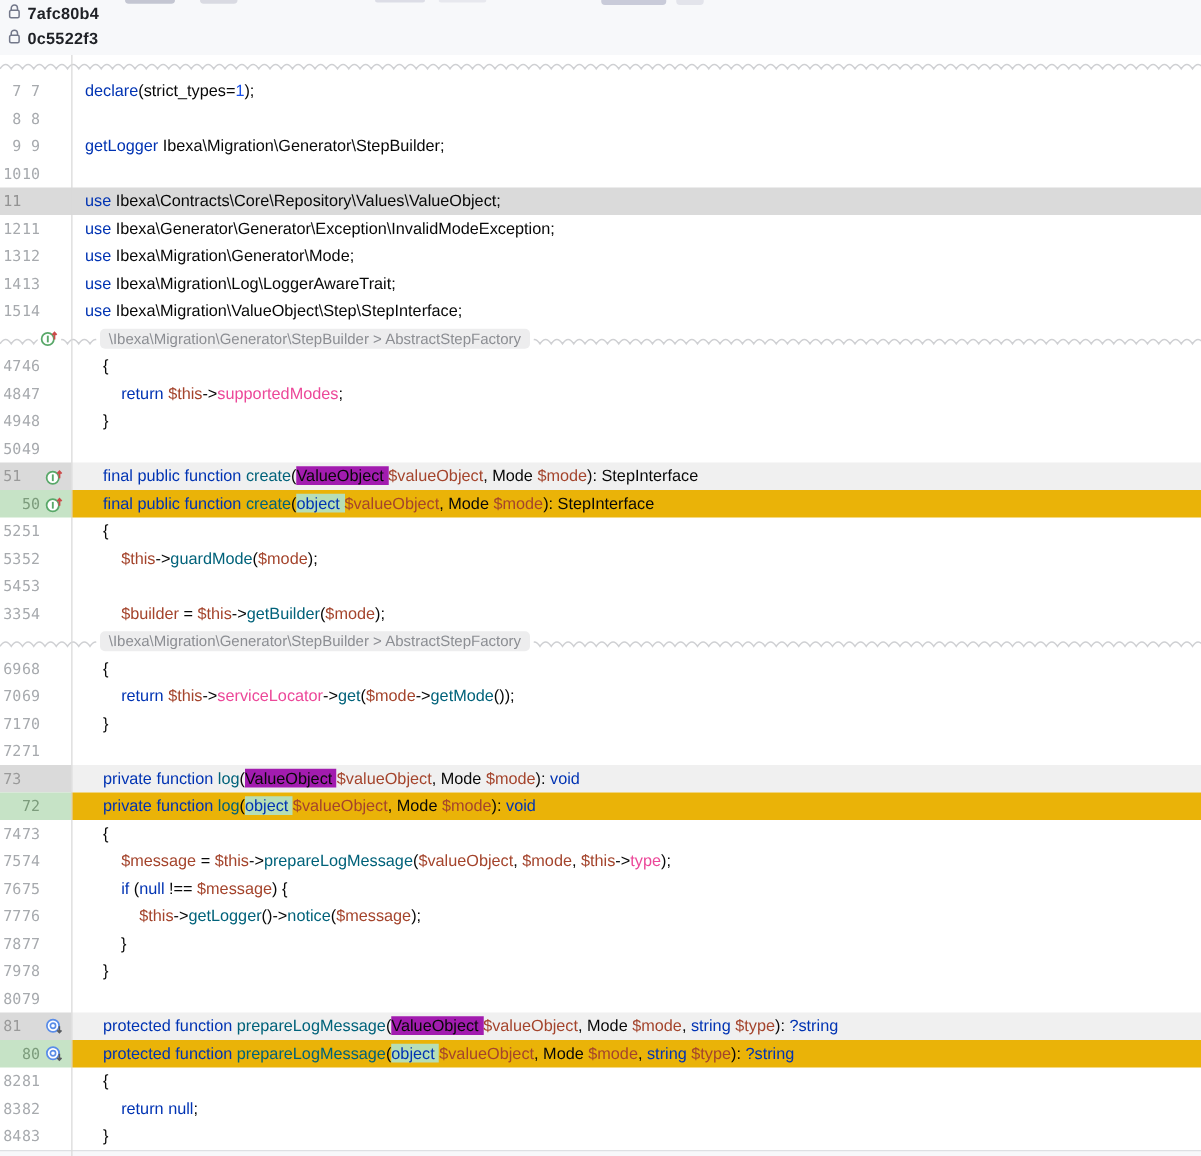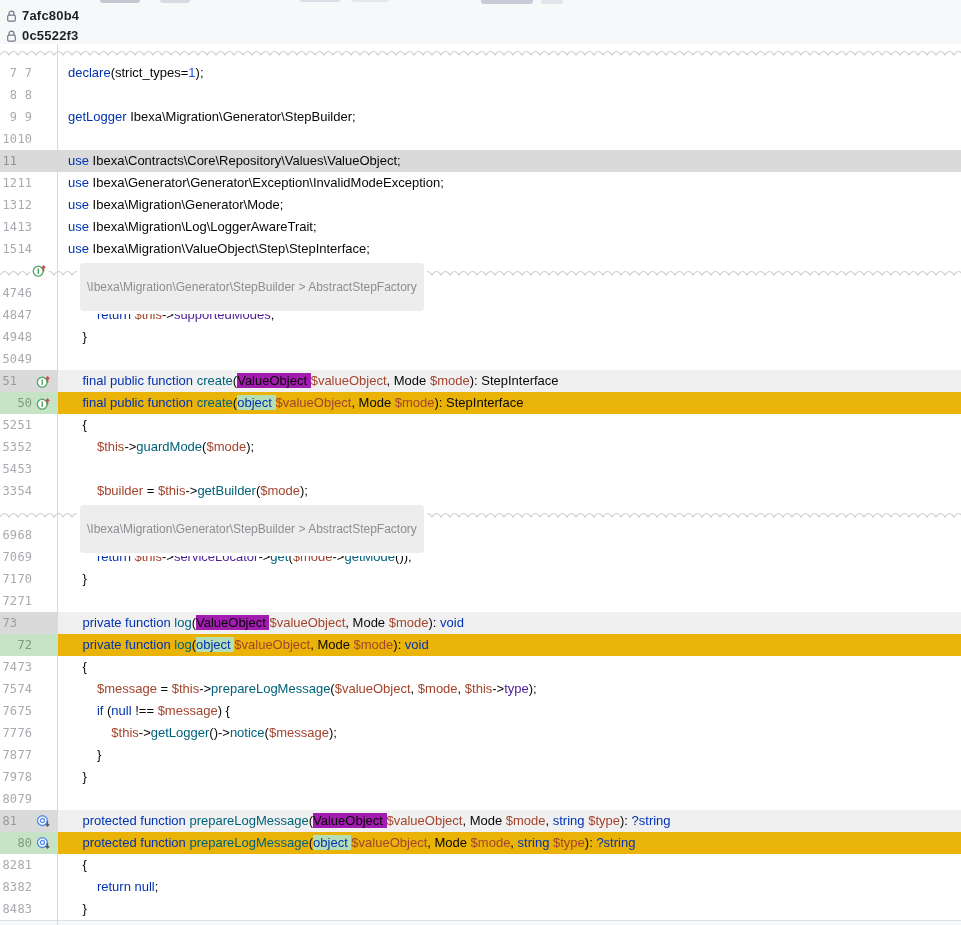--- a/index.html
+++ b/index.html
@@ -3,21 +3,21 @@
 <meta charset="utf-8">
 <style>
   html,body{margin:0;padding:0}
   body{
     width:961px;height:925px;overflow:hidden;background:#fff;
     font-family:"Liberation Sans",sans-serif;
     -webkit-font-smoothing:antialiased;
   }
   
   .header{position:relative;height:44px;background:#F7F8FA;box-sizing:border-box;padding-top:3px}
-  .hrow{height:20px;display:flex;align-items:flex-end;padding-left:6px}
+  .hrow{height:20px;display:flex;align-items:flex-start;padding-left:6px}
   .lock{display:inline-flex;width:12px;margin-right:4px;flex:none}
   .hash{font-weight:700;font-size:13px;color:#1F2126;letter-spacing:.2px}
   .path{font-size:13px;color:#8B90A0;margin-left:10px}
   .remnant{position:absolute;top:0;border-radius:0 0 3px 3px}
   
   .diff{position:relative;background:#fff}
   .vsep{position:absolute;left:57px;top:0;bottom:0;width:1px;background:#D9D9D9;z-index:4;pointer-events:none}
   .row{position:relative;height:22px}
   .wave-top{height:18px}
   .wave{position:absolute;left:0;top:0;pointer-events:none}
@@ -35,26 +35,26 @@
   .st-removed .hl{background:#a21caf}
   .st-added .gut{background:#C6E3C6}
   .st-added .old,.st-added .new{color:#7C9C7C}
   .st-added .code{background:#eab308}
   .st-added .hl{background:#B6DEB6}
   
   .tk-k{color:#0033B3}
   .tk-n{color:#1750EB}
   .tk-v{color:#A4442C}
   .tk-f{color:#00627A}
-  .tk-p{color:#4c1d95}
+  .tk-p{color:#ec4899}
   .tk-t{color:#080808}
   
   .sec-ic{position:absolute;left:32px;top:3px;z-index:3;line-height:0;background:#fff;border-radius:50%;box-shadow:0 0 0 2px #fff}
   .pill{position:absolute;left:80px;top:3px;height:16px;line-height:16px;background:#EDEDEE;border-radius:4px;
-        padding:16px 7px;font-size:12px;color:#8C8E93;z-index:3;box-shadow:0 0 0 3px #fff;white-space:nowrap}
+        padding:0 7px;font-size:12px;color:#8C8E93;z-index:3;box-shadow:0 0 0 3px #fff;white-space:nowrap}
   .bottom-strip{height:5px;background:#F7F8FA;border-top:1px solid #DEE0E3;box-sizing:border-box}
 </style>
 </head>
 <body>
 
 <div class="header">
   <div class="remnant" style="left:100px;width:40px;height:3px;background:#C4C6D2"></div>
   <div class="remnant" style="left:160px;width:30px;height:3px;background:#D9DAE2"></div>
   <div class="remnant" style="left:300px;width:40px;height:2px;background:#DCDDE6"></div>
   <div class="remnant" style="left:351px;width:38px;height:2px;background:#E7E8EE"></div>

